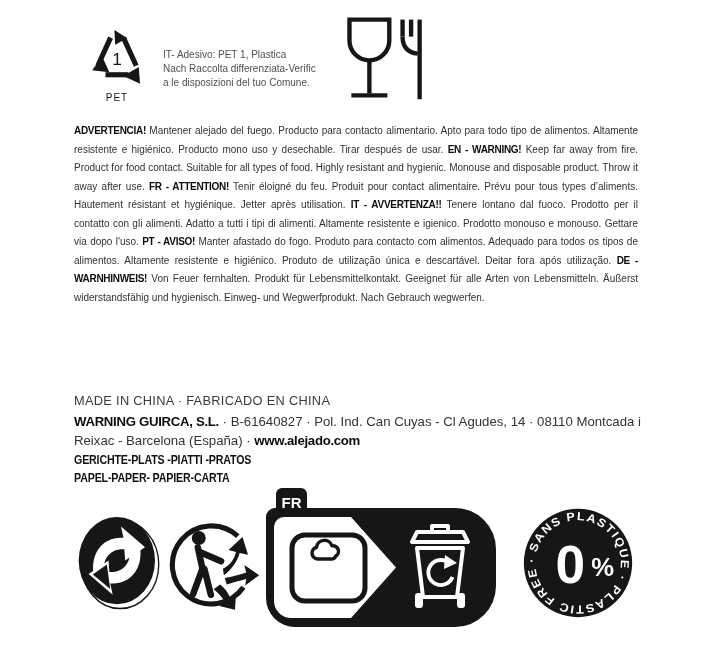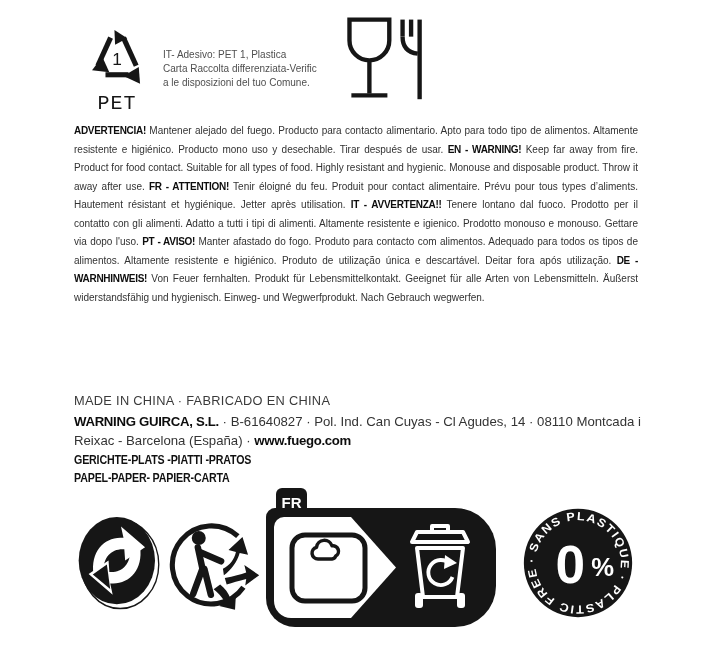--- a/index.html
+++ b/index.html
@@ -5,21 +5,21 @@
   * { margin:0; padding:0; box-sizing:border-box; }
   html,body { background:#ffffff; }
   .canvas {
     position:relative; width:701px; height:645px; background:#ffffff;
     font-family:"Liberation Sans", sans-serif; color:#1a1a1a; overflow:hidden;
   }
   .abs { position:absolute; }
 
   
   .pet-wrap { left:84px; top:18px; width:66px; text-align:center; }
-  .pet-material { font-size:20px; letter-spacing:1px; color:#161616; margin-top:0;font-family:Liberation Mono, monospace; }
+  .pet-material { font-size:10px; letter-spacing:1px; color:#161616; margin-top:0; }
   .adesivo { left:163px; top:48px; width:185px; font-size:10px; line-height:13.8px;
              color:#4f4f4f; white-space:pre-line; }
   .glassfork { left:338px; top:12px; }
 
   
   .warning { left:74px; top:122px; width:564px; font-size:10px; line-height:18.5px;
              text-align:justify; color:#323232; }
   .warning .b, .company .b { font-weight:bold; color:#0d0d0d; letter-spacing:-0.3px; }
 
   .madein { left:74px; top:393px; font-size:12.8px; letter-spacing:0.3px; color:#3a3a3a;text-align:right; }
@@ -53,40 +53,40 @@
         <polygon points="46,14 66,27 47,37"></polygon>
         <polygon points="60,86 84,72 86,98"></polygon>
         <polygon points="27,56 38,80 11,77"></polygon>
       </g>
       <text x="50" y="68" font-size="27" text-anchor="middle" fill="#161616">1</text>
     </svg>
     <div class="pet-material">PET</div>
   </div>
 
   <div class="abs adesivo">IT- Adesivo: PET 1, Plastica
-Carta Raccolta differenziata-Verific
+Nach Raccolta differenziata-Verific
 a le disposizioni del tuo Comune.</div>
 
   <svg class="abs glassfork" width="95" height="91" viewBox="0 0 100 96">
     <g fill="none" stroke="#161616" stroke-width="4.6">
       <path d="M12,8 H54 V30 A21,21 0 0 1 12,30 Z"></path>
       <line x1="33" y1="51" x2="33" y2="86"></line>
       <line x1="14" y1="88" x2="52" y2="88"></line>
       <line x1="68" y1="8" x2="68" y2="26"></line>
       <line x1="77" y1="8" x2="77" y2="26"></line>
       <path d="M68,26 Q68,42 84,44"></path>
       <line x1="86" y1="8" x2="86" y2="92"></line>
     </g>
   </svg>
 
   <p class="abs warning"><span class="b">ADVERTENCIA!</span><span> Mantener alejado del fuego. Producto para contacto alimentario. Apto para todo tipo de alimentos. Altamente resistente e higiénico. Producto mono uso y desechable. Tirar después de usar. </span><span class="b">EN - WARNING!</span><span> Keep far away from fire. Product for food contact. Suitable for all types of food. Highly resistant and hygienic. Monouse and disposable product. Throw it away after use. </span><span class="b">FR - ATTENTION!</span><span> Tenir éloigné du feu. Produit pour contact alimentaire. Prévu pour tous types d’aliments. Hautement résistant et hygiénique. Jetter après utilisation. </span><span class="b">IT - AVVERTENZA!!</span><span> Tenere lontano dal fuoco. Prodotto per il contatto con gli alimenti. Adatto a tutti i tipi di alimenti. Altamente resistente e igienico. Prodotto monouso e monouso. Gettare via dopo l'uso. </span><span class="b">PT - AVISO!</span><span> Manter afastado do fogo. Produto para contacto com alimentos. Adequado para todos os tipos de alimentos. Altamente resistente e higiénico. Produto de utilização única e descartável. Deitar fora após utilização. </span><span class="b">DE - WARNHINWEIS!</span><span> Von Feuer fernhalten. Produkt für Lebensmittelkontakt. Geeignet für alle Arten von Lebensmitteln. Äußerst widerstandsfähig und hygienisch. Einweg- und Wegwerfprodukt. Nach Gebrauch wegwerfen.</span></p>
 
   <div class="abs madein">MADE IN CHINA · FABRICADO EN CHINA</div>
 
-  <div class="abs company"><span class="b">WARNING GUIRCA, S.L.</span><span> · B-61640827 · Pol. Ind. Can Cuyas - Cl Agudes, 14 · 08110 Montcada i Reixac - Barcelona (España) · </span><span class="b">www.fuego.com</span></div>
+  <div class="abs company"><span class="b">WARNING GUIRCA, S.L.</span><span> · B-61640827 · Pol. Ind. Can Cuyas - Cl Agudes, 14 · 08110 Montcada i Reixac - Barcelona (España) · </span><span class="b">www.alejado.com</span></div>
 
   <div class="abs products">
     <div>GERICHTE-PLATS -PIATTI -PRATOS</div>
     <div>PAPEL-PAPER- PAPIER-CARTA</div>
   </div>
 
   <svg class="abs greendot" width="83" height="95" viewBox="0 0 100 100" preserveAspectRatio="none">
     <circle cx="52" cy="52" r="46.5" fill="none" stroke="#161616" stroke-width="1.6"></circle>
     <circle cx="48" cy="48" r="46" fill="#161616"></circle>
     <path fill="#ffffff" d="M 20,62 C 16,38 34,22 56,24 L 53,12 L 82,34 L 58,48 L 57,36 C 42,35 31,44 32,60 Z"></path>

